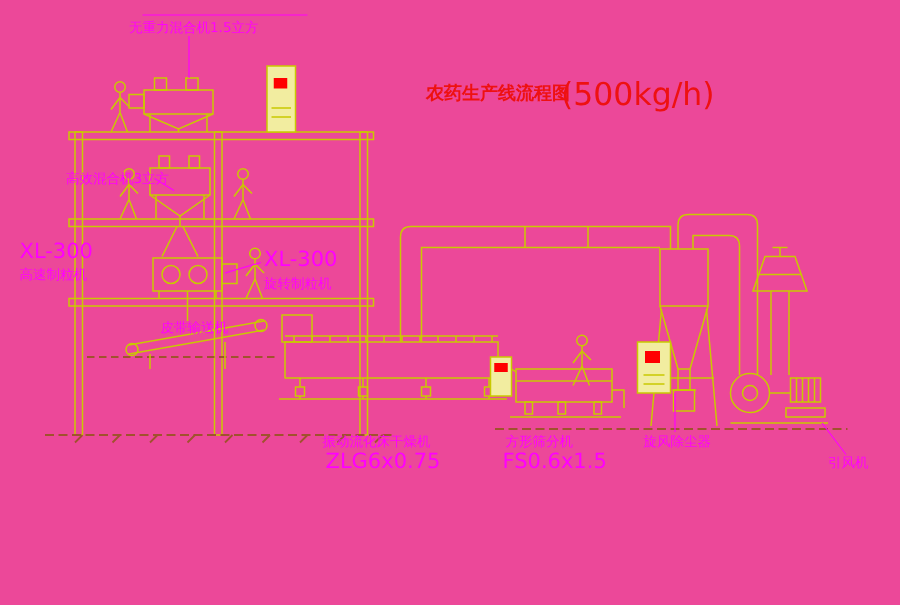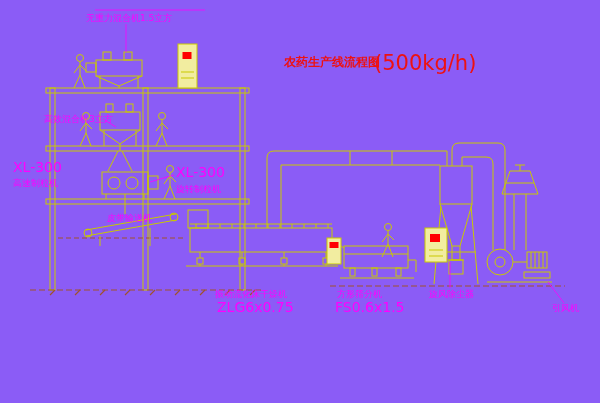--- a/index.html
+++ b/index.html
@@ -1,16 +1,16 @@
 <!DOCTYPE html>
 <html style="--line: #c9c900; --label-magenta: #ff00ff; --title-red: #ee1111; --ground-dash: #a0522d; --indicator-red: #ff0000; --cabinet-fill: #f2eda0;"><head>
 <meta charset="utf-8">
 <style>
   html,body{margin:0;padding:0;background:#fff;}
-  .stage{position:relative;width:600px;height:403px;background:#8b5cf6;overflow:hidden;}
+  .stage{position:relative;width:600px;height:403px;background:#ec4899;overflow:hidden;}
   svg text{font-family:"DejaVu Sans","Liberation Sans",sans-serif;}
   .yl{stroke:var(--line,#c9c900);fill:none;stroke-width:1;}
   .cab{fill:var(--cabinet-fill,#f2eda0);stroke:var(--line,#c9c900);stroke-width:1;}
   .ind{fill:var(--indicator-red,#ff0000);stroke:none;}
   .gd{stroke:var(--ground-dash,#a0522d);fill:none;stroke-width:1.2;}
   .lead{stroke:var(--label-magenta,#ff00ff);fill:none;stroke-width:0.8;}
   text.mg{fill:var(--label-magenta,#ff00ff);}
   text.rd{fill:var(--title-red,#ee1111);}
   .t9{font-size:9px;}
   .t12{font-size:12px;font-weight:bold;}

